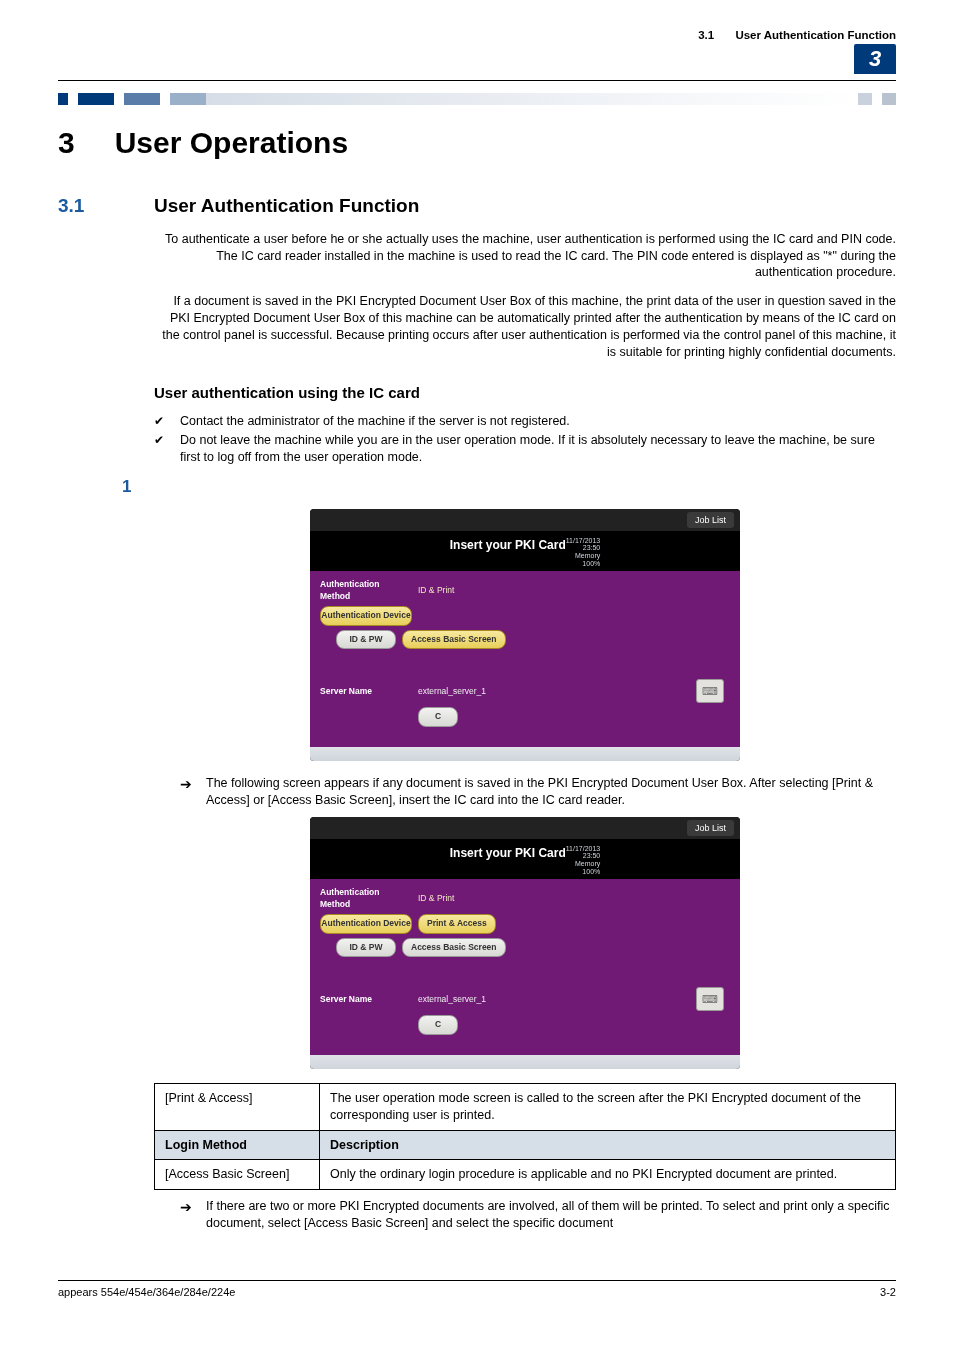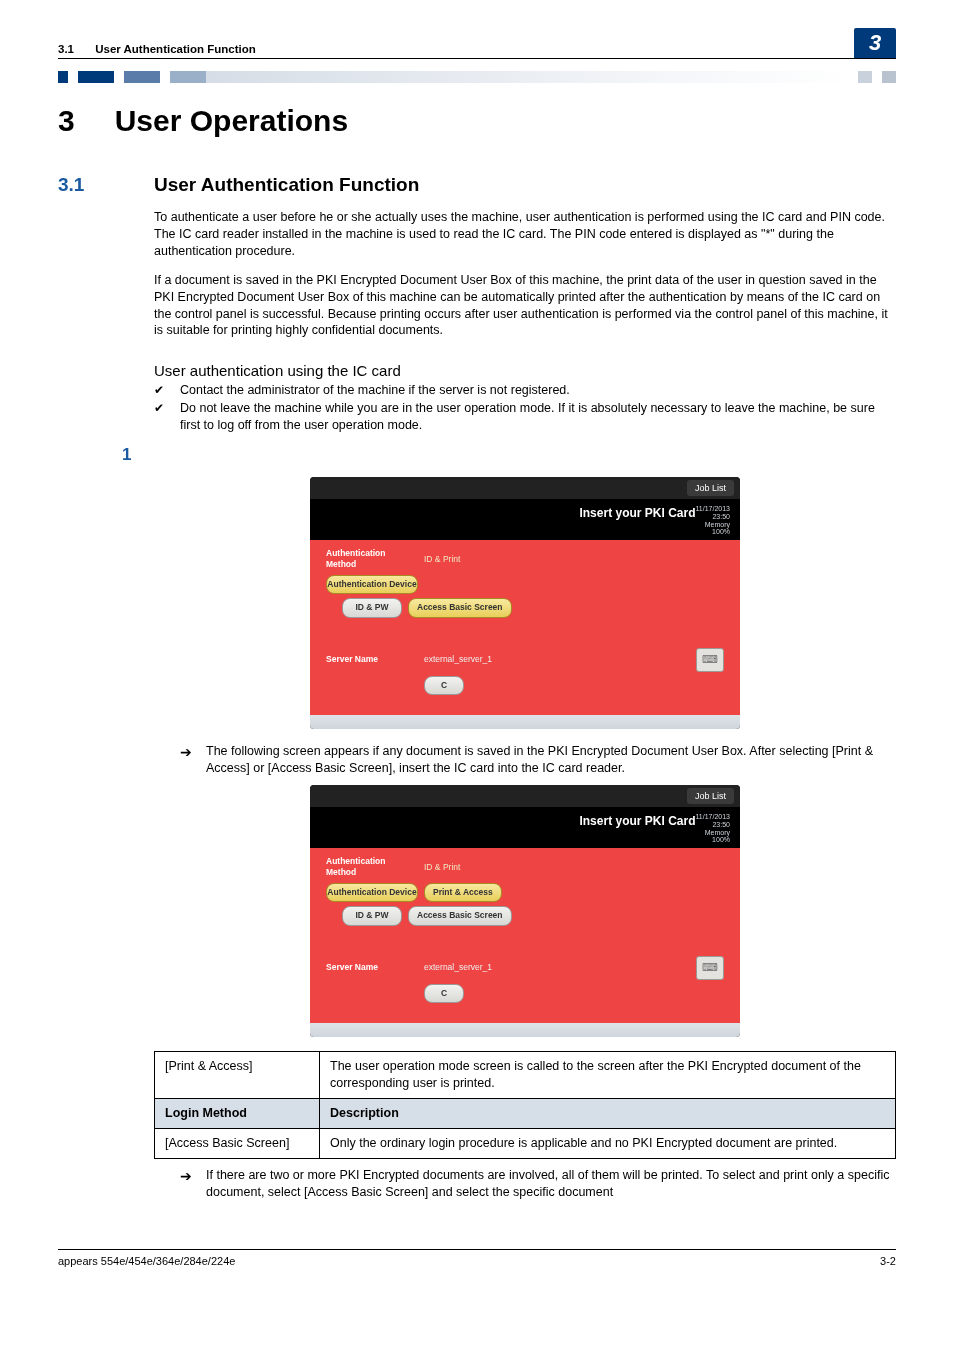--- a/index.html
+++ b/index.html
@@ -14,22 +14,23 @@
   }
   .page {
     padding: 28px 58px 12px 58px;
     position: relative;
   }
   .top-header {
     display: flex;
     justify-content: space-between;
     align-items: flex-end;
     border-bottom: 1px solid #000;
-    padding-bottom: 0;
+    padding-bottom: 6px;
     margin-bottom: 12px;
+    flex-direction: column;
   }
   .top-header-left {
     font-size: 11.5px;
     font-weight: bold;
   }
   .top-header-left .secnum { margin-right: 18px; }
   .chapter-tab {
     background: #003a7a;
     color: #fff;
     font-size: 22px;
@@ -67,43 +68,43 @@
   .h1-txt { font-size: 30px; font-weight: bold; }
   .h2-row {
     display: flex;
     align-items: baseline;
     gap: 40px;
     margin-bottom: 12px;
   }
   .h2-num { font-size: 19px; font-weight: bold; color:#1a5aa0; width:56px;}
   .h2-txt { font-size: 19px; font-weight: bold; }
   .body-indent { margin-left: 96px; margin-right: 0; }
-  .para { margin-bottom: 12px; text-align: left; }
-  .h3 { font-size: 15px; font-weight: normal; margin-top: 22px; }
+  .para { margin-bottom: 12px; text-align: right; }
+  .h3 { font-size: 15px; font-weight: bold; margin-top: 22px; margin-bottom: 10px; }
   .check-list { margin-bottom: 10px; }
   .check-item { display:flex; gap:14px; margin-bottom:2px; }
   .check-item .mark { flex:0 0 12px; font-size:12px; }
   .step { display:flex; gap:24px; margin-top:8px; margin-bottom:10px; margin-left:-32px;}
   .step-num { color:#1a5aa0; font-size:17px; font-weight:bold; width:16px; }
   .screenshot {
     width: 430px; background:#000; border-radius:4px; margin:6px auto 14px auto;
     padding:0; overflow:hidden; font-family: Arial, sans-serif;
   }
   .sc-top {
     background:#222; color:#fff; display:flex; justify-content:flex-end;
     padding:3px 6px; font-size:9px;
   }
   .sc-joblist { background:#3a3a3a; padding:2px 8px; border-radius:3px; }
   .sc-title-row {
-    display:flex; justify-content:flex-end; padding:6px 10px 4px 10px;
+    display:flex; justify-content:center; padding:6px 10px 4px 10px;
     color:#fff;
   }
   .sc-title { font-size:12px; font-weight:bold; }
   .sc-meta { font-size:7px; text-align:right; color:#cfd6dd; line-height:1.1;}
-  .sc-body { background:#ef4444; padding:8px 10px 16px 16px; }
+  .sc-body { background:#701a75; padding:8px 10px 16px 10px; }
   .sc-row { display:flex; align-items:center; gap:6px; font-size:8.5px; color:#fff; margin-bottom:4px;}
   .sc-lbl { width:92px; font-weight:bold; }
   .sc-val { color:#f0e7c2; font-weight:normal;}
   .sc-btn {
     background:linear-gradient(#f2f2f0,#d8d8d4);
     border:1px solid #999; border-radius:8px; color:#333;
     font-size:8.5px; padding:3px 8px; font-weight:bold; display:inline-block;
   }
   .sc-btn.active { background:linear-gradient(#f7e9a0,#e8cf5a); border-color:#a78a22;}
   .sc-kbd {

